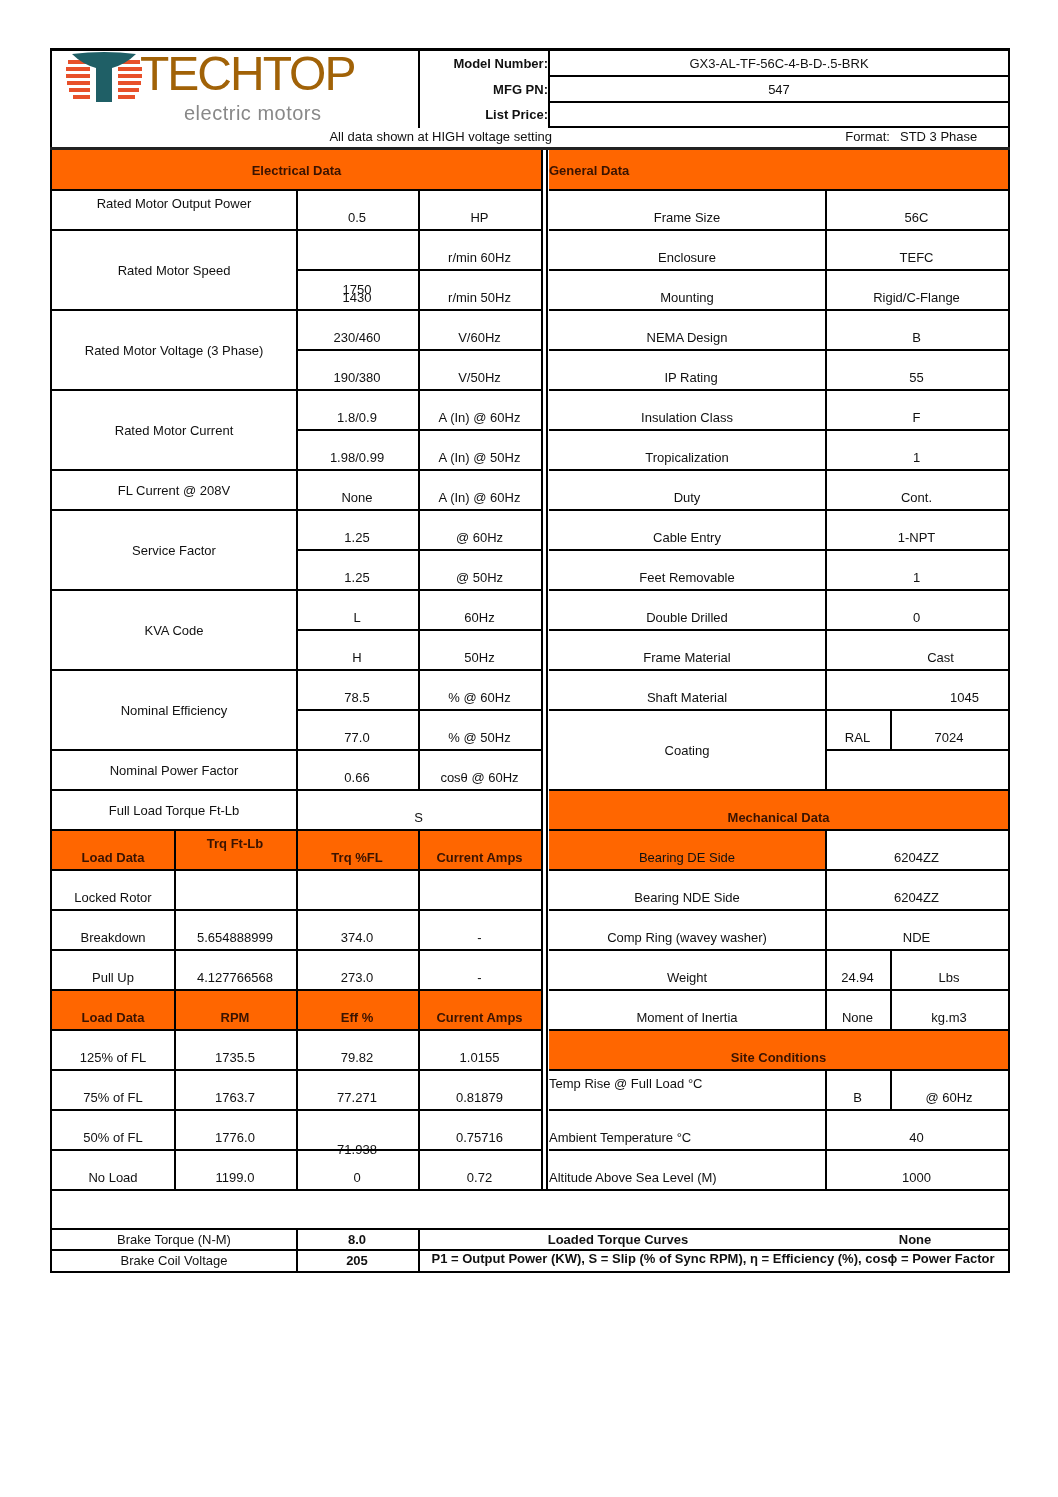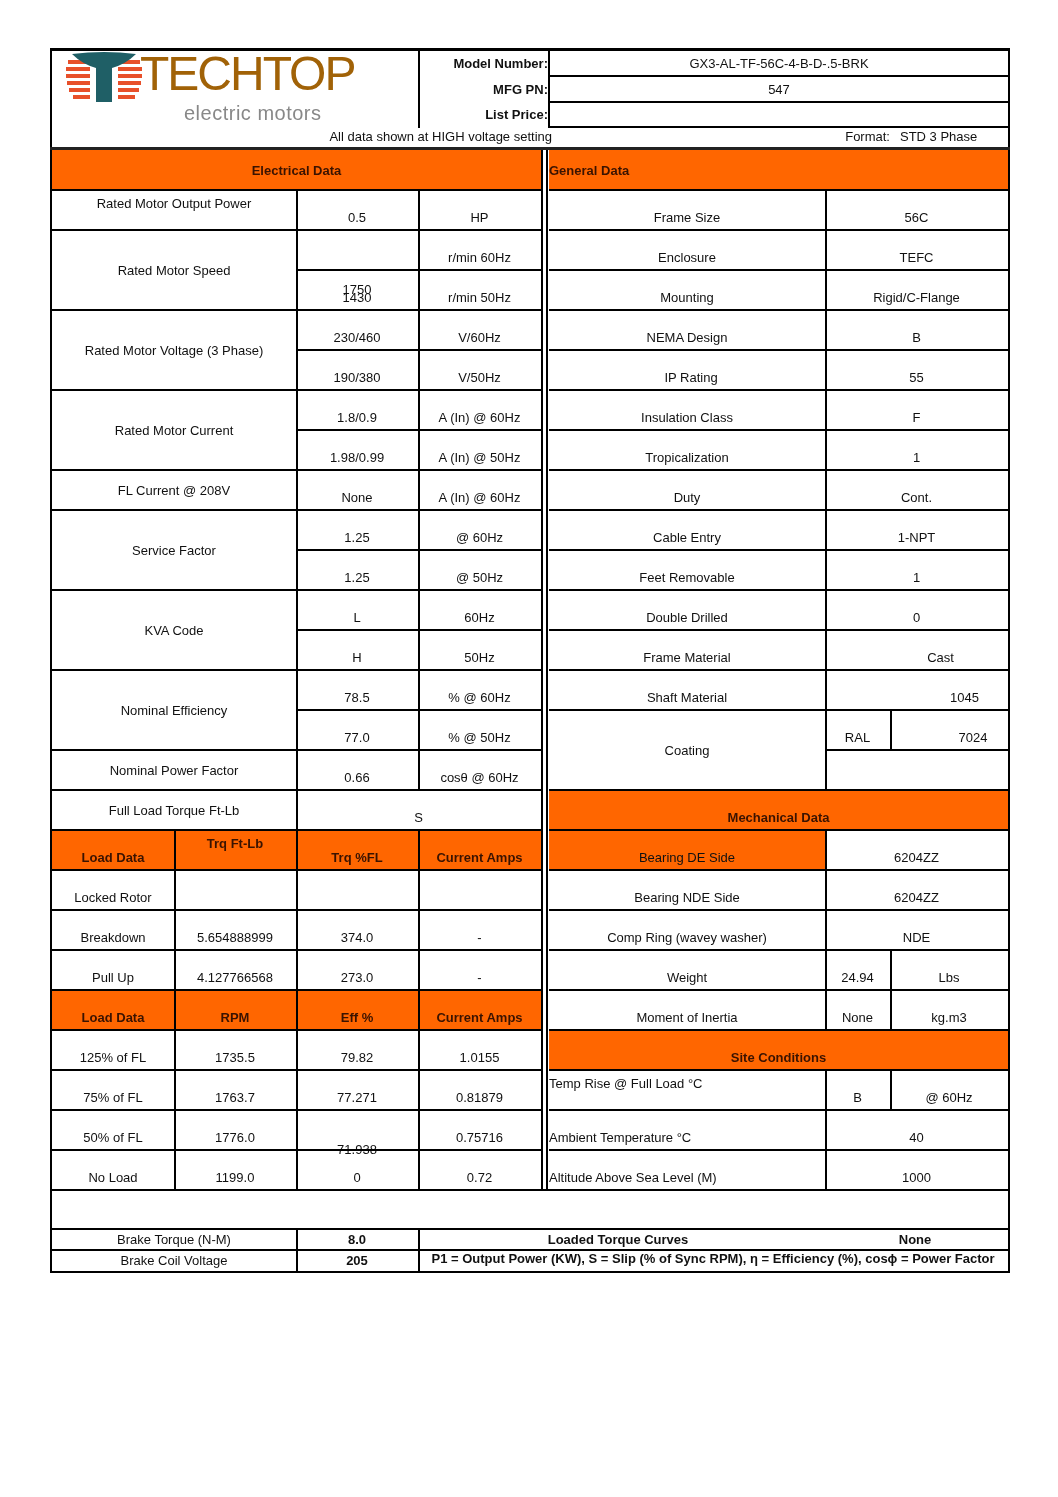--- a/index.html
+++ b/index.html
@@ -163,21 +163,21 @@
     <div class="cell low" style="left: 549px; top: 550px; width: 276px; height: 40px;">Feet Removable</div>
     <div class="cell low" style="left: 825px; top: 550px; width: 183px; height: 40px;">1</div>
     <div class="cell low" style="left: 549px; top: 590px; width: 276px; height: 40px;">Double Drilled</div>
     <div class="cell low" style="left: 825px; top: 590px; width: 183px; height: 40px;">0</div>
     <div class="cell low" style="left: 549px; top: 630px; width: 276px; height: 40px;">Frame Material</div>
     <div class="cell low" style="left: 825px; top: 630px; width: 183px; height: 40px; margin-left: 24px;">Cast</div>
     <div class="cell low" style="left: 549px; top: 670px; width: 276px; height: 40px;">Shaft Material</div>
     <div class="cell low" style="left: 825px; top: 670px; width: 183px; height: 40px; margin-left: 48px;">1045</div>
     <div class="cell" style="left: 549px; top: 710px; width: 276px; height: 80px;">Coating</div>
     <div class="cell low" style="left: 825px; top: 710px; width: 65px; height: 40px;">RAL</div>
-    <div class="cell low" style="left: 890px; top: 710px; width: 118px; height: 40px; margin-left: 24px;">7024</div>
+    <div class="cell low" style="left: 890px; top: 710px; width: 118px; height: 40px;">7024</div>
     <div class="cell" style="left: 825px; top: 750px; width: 183px; height: 40px;"></div>
     <div class="cell hdr-text low" style="left: 549px; top: 790px; width: 459px; height: 40px; background: rgb(255, 102, 0);">Mechanical Data</div>
     <div class="cell low" style="left: 549px; top: 830px; width: 276px; height: 40px; background: rgb(255, 102, 0);">Bearing DE Side</div>
     <div class="cell low" style="left: 825px; top: 830px; width: 183px; height: 40px;">6204ZZ</div>
     <div class="cell low" style="left: 549px; top: 870px; width: 276px; height: 40px;">Bearing NDE Side</div>
     <div class="cell low" style="left: 825px; top: 870px; width: 183px; height: 40px;">6204ZZ</div>
     <div class="cell low" style="left: 549px; top: 910px; width: 276px; height: 40px;">Comp Ring (wavey washer)</div>
     <div class="cell low" style="left: 825px; top: 910px; width: 183px; height: 40px;">NDE</div>
     <div class="cell low" style="left: 549px; top: 950px; width: 276px; height: 40px;">Weight</div>
     <div class="cell low" style="left: 825px; top: 950px; width: 65px; height: 40px;">24.94</div>

